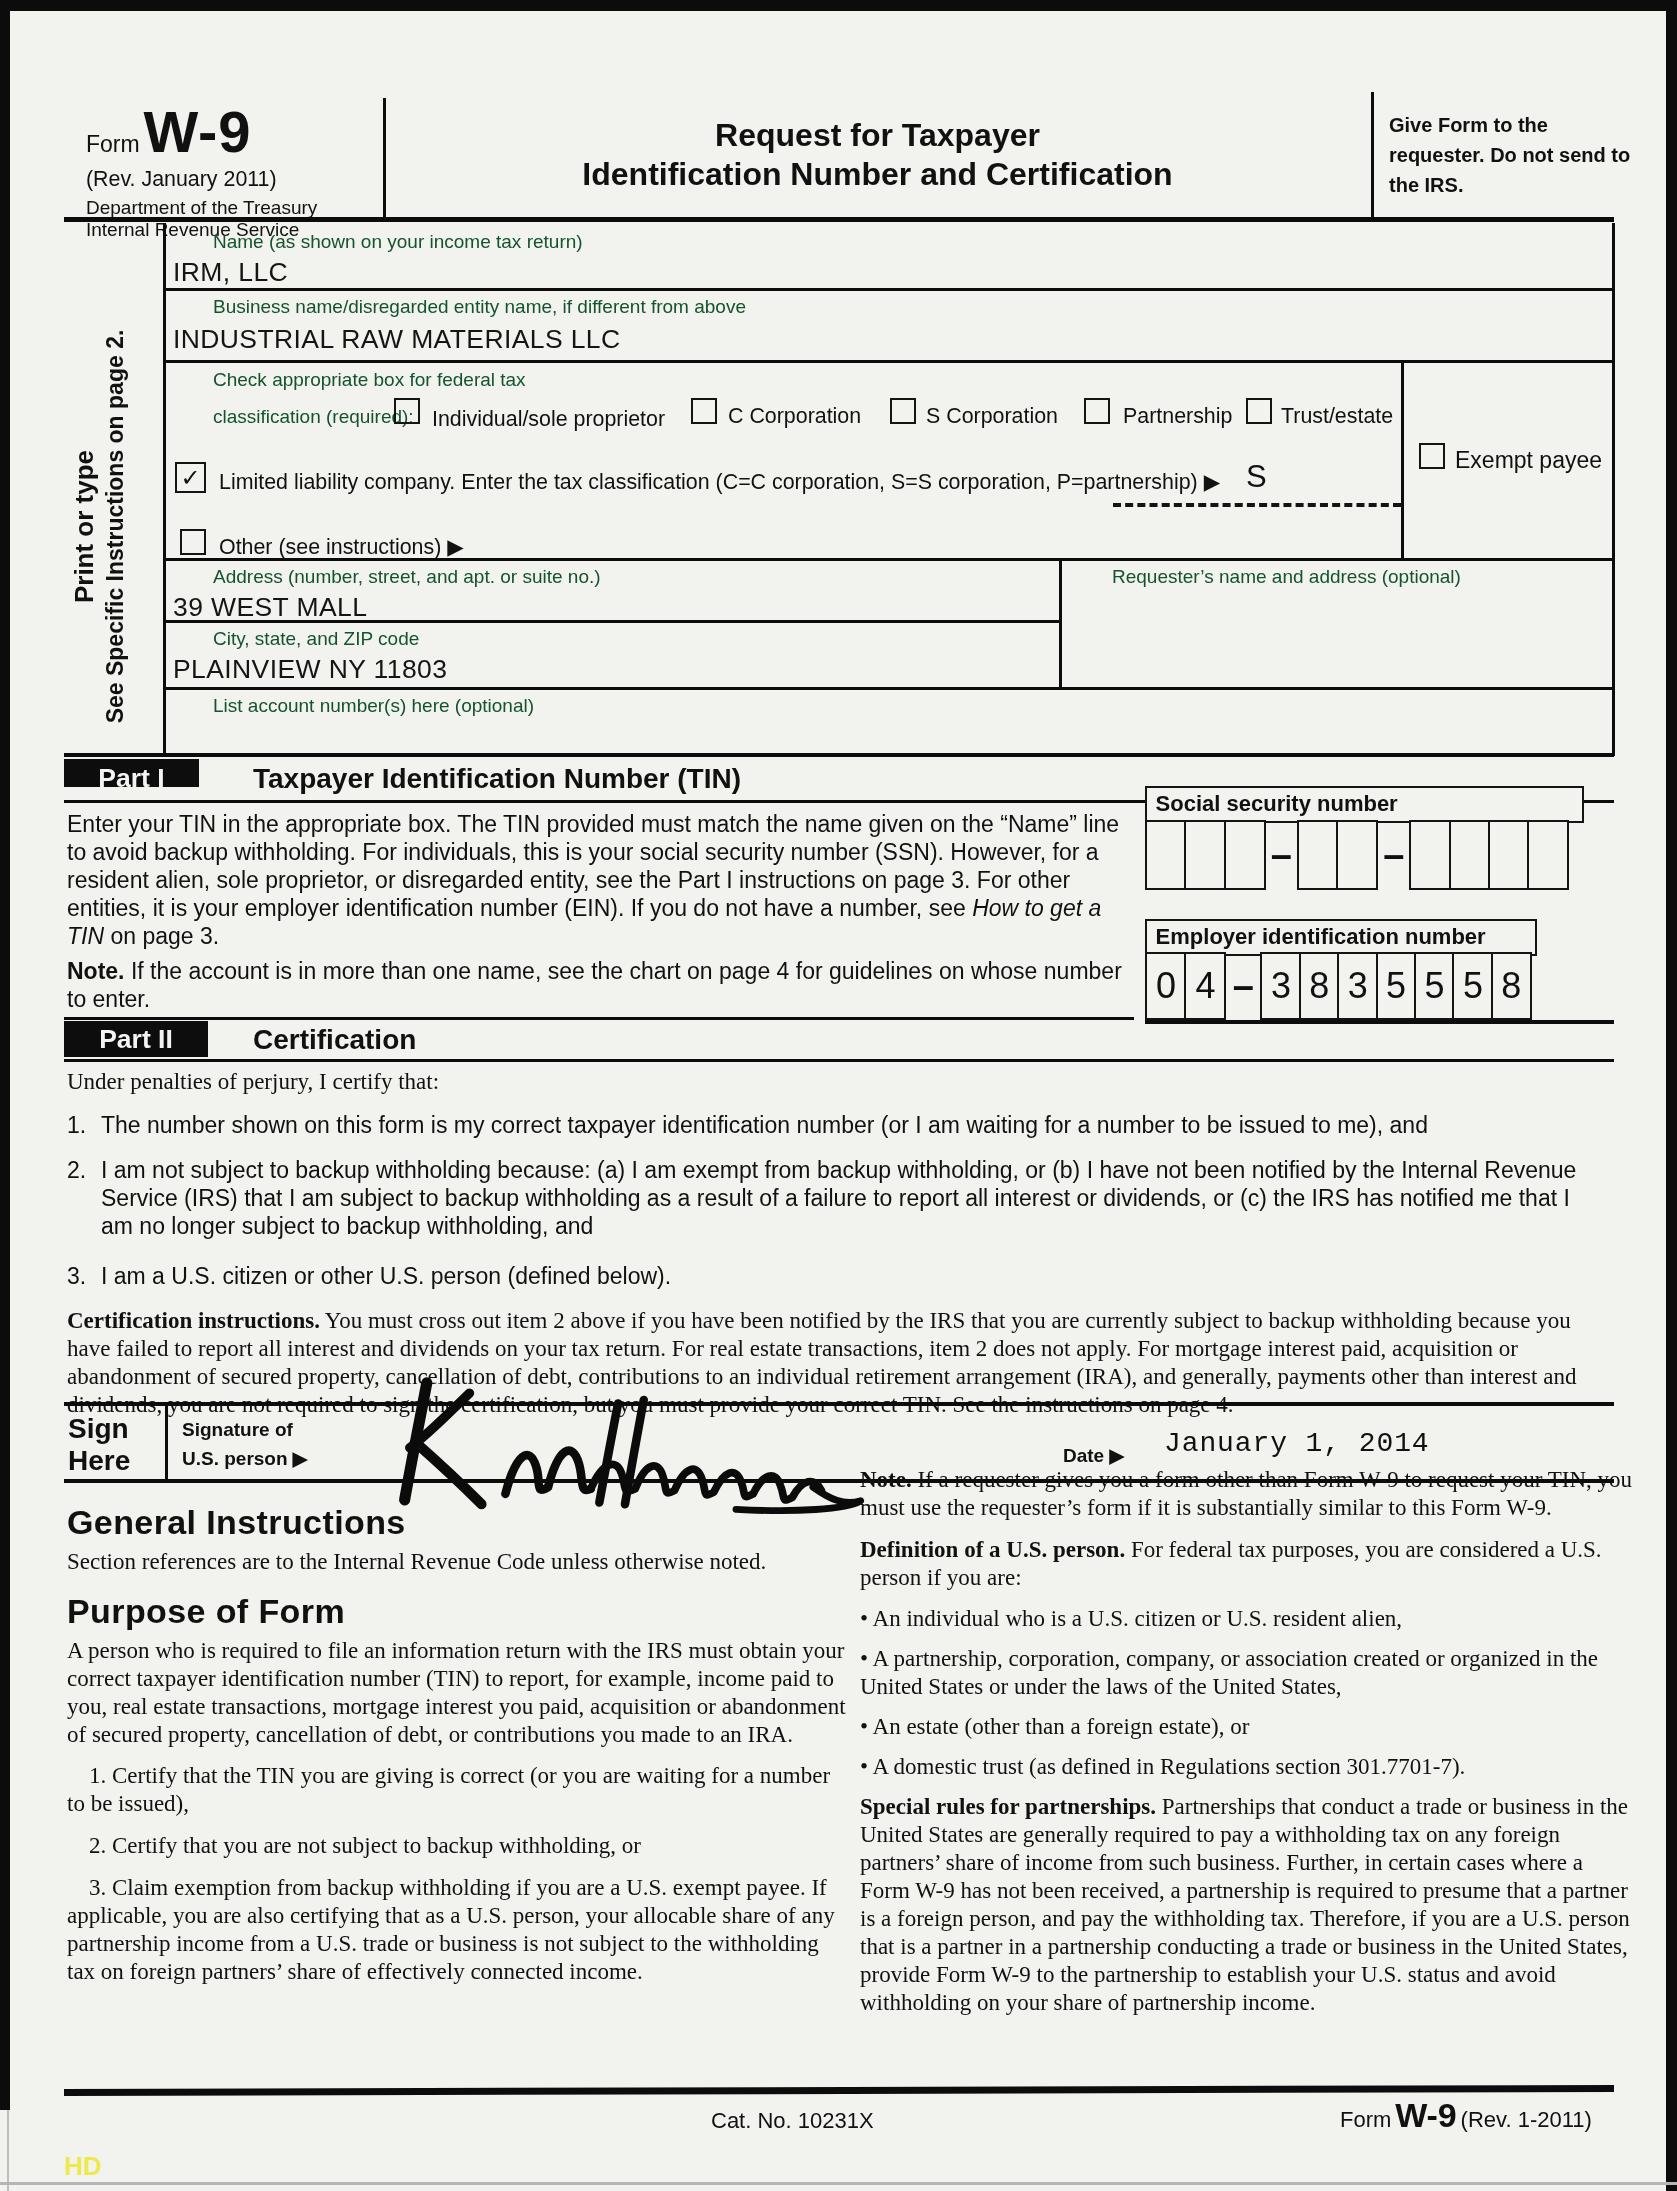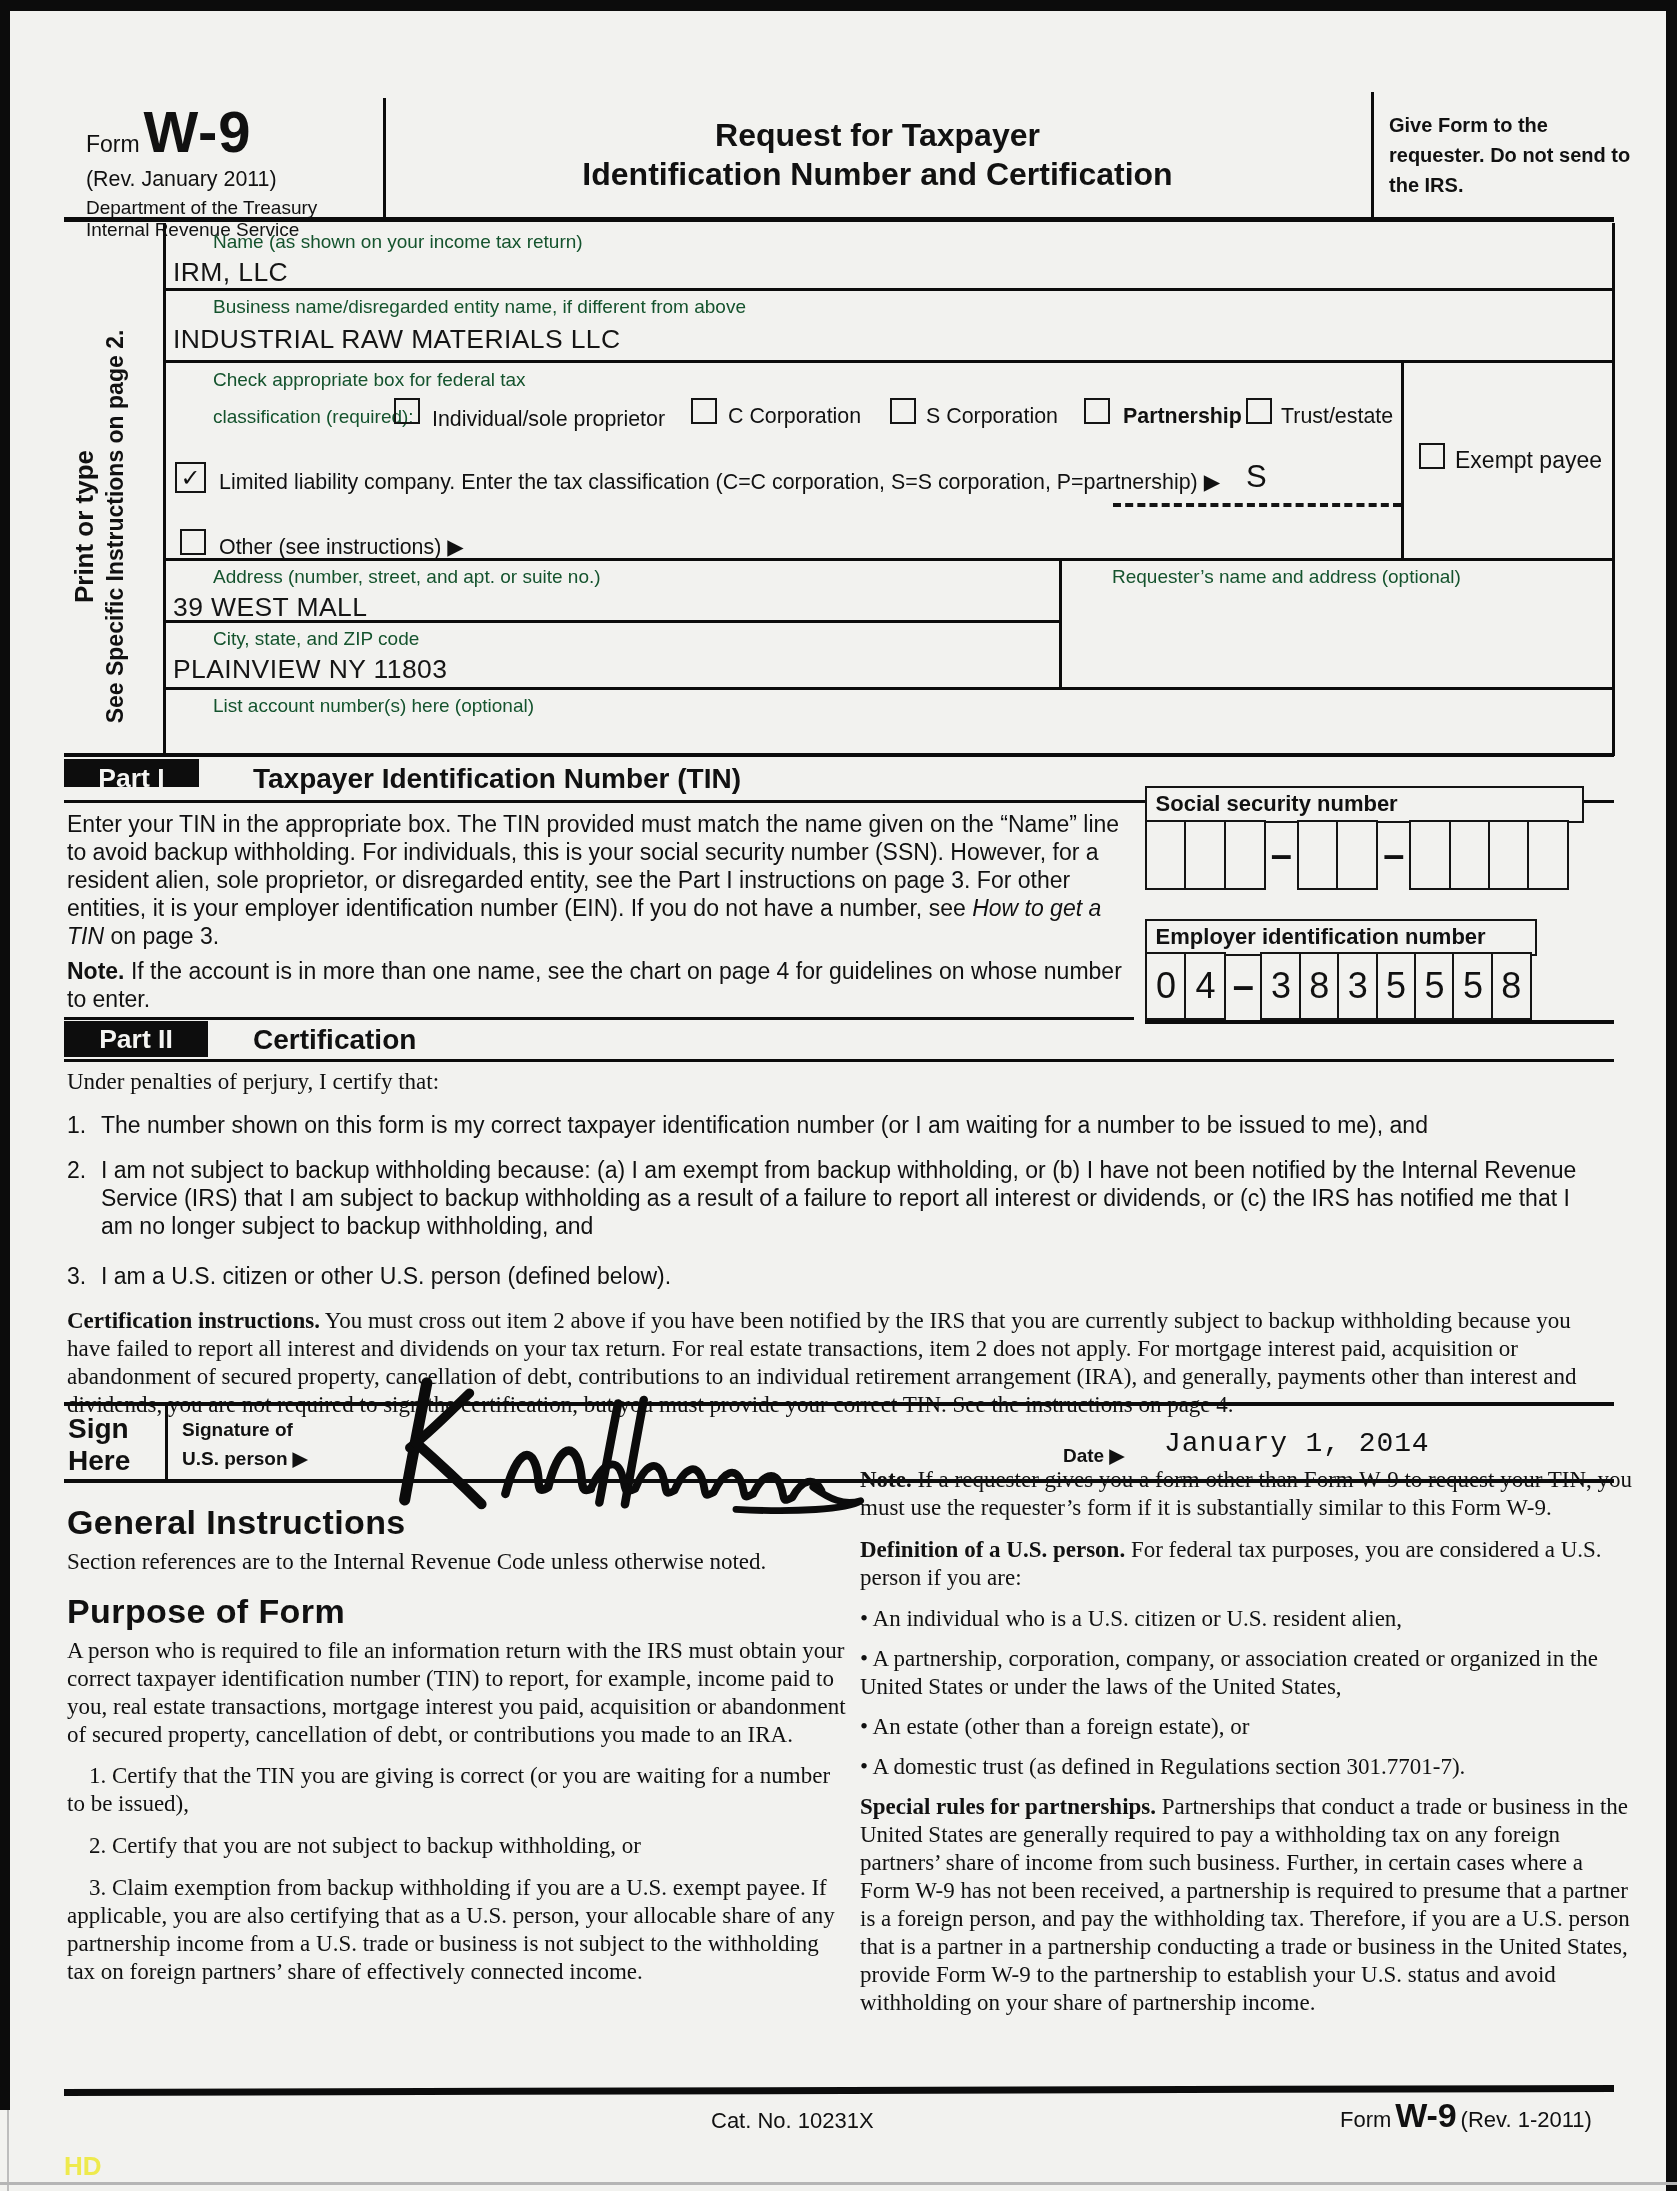--- a/index.html
+++ b/index.html
@@ -76,21 +76,21 @@
   <div class="abs lbl" style="left:175px;top:369px;">Check appropriate box for federal tax</div>
   <div class="abs lbl" style="left:175px;top:406px;">classification (required):</div>
 
   <div class="abs cb" style="left:394px;top:398px;"></div>
   <div class="abs cb-label" style="left:432px;top:407px;">Individual/sole proprietor</div>
   <div class="abs cb" style="left:691px;top:398px;"></div>
   <div class="abs cb-label" style="left:728px;top:404px;">C Corporation</div>
   <div class="abs cb" style="left:890px;top:398px;"></div>
   <div class="abs cb-label" style="left:926px;top:404px;">S Corporation</div>
   <div class="abs cb" style="left:1084px;top:398px;"></div>
-  <div class="abs cb-label" style="left:1123px;top:404px;font-weight:bold;">Partnership</div>
+  <div class="abs cb-label" style="left:1123px;top:404px;">Partnership</div>
   <div class="abs cb" style="left:1246px;top:398px;"></div>
   <div class="abs cb-label" style="left:1281px;top:404px;">Trust/estate</div>
 
   <div class="abs cb" style="left:175px;top:462px;width:31px;height:31px;text-align:center;">
     <span style="font-size:24px;line-height:27px;">✓</span>
   </div>
   <div class="abs cb-label" style="left:219px;top:469px;">Limited liability company. Enter the tax classification (C=C corporation, S=S corporation, P=partnership) ▶</div>
   <div class="abs" style="left:1246px;top:459px;font-size:31px;">S</div>
   <div class="abs" style="left:1113px;top:503px;width:288px;border-bottom:4.3px dashed #141414;"></div>
 

